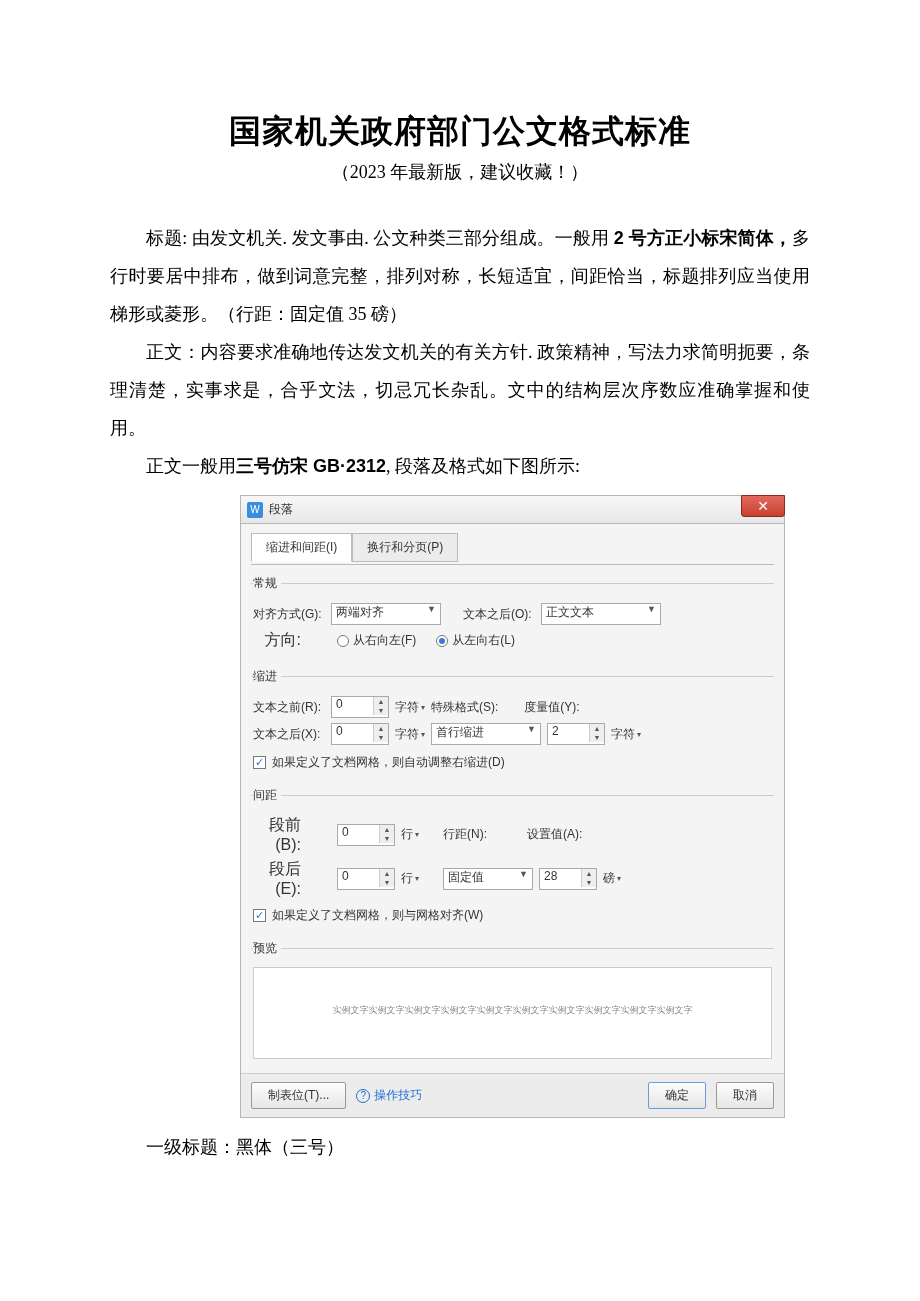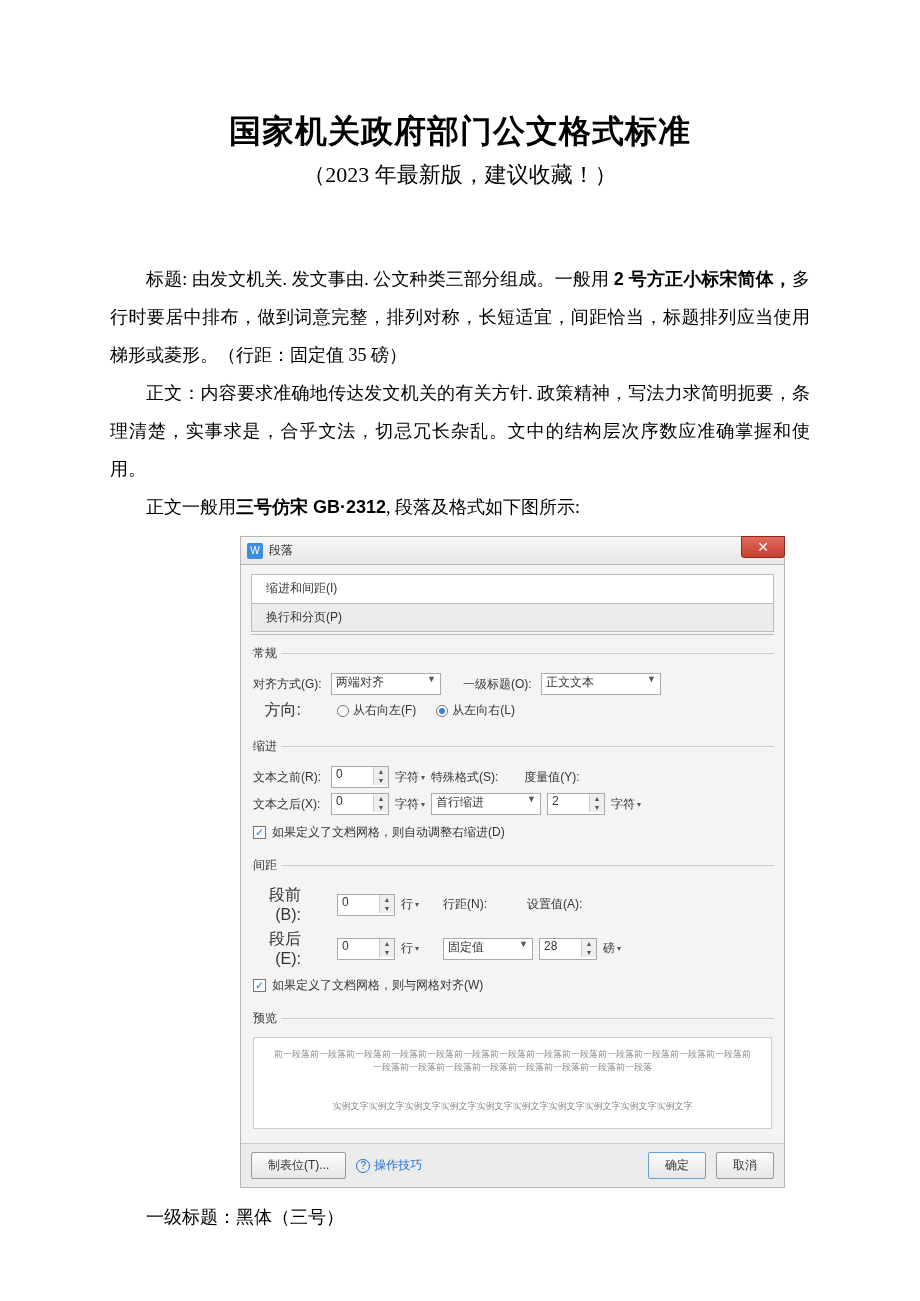--- a/index.html
+++ b/index.html
@@ -16,22 +16,22 @@
   .doc-title {
     text-align: center;
     font-size: 32px;
     font-weight: bold;
     font-family: "SimSun", serif;
     margin: 0 0 6px 0;
     letter-spacing: 1px;
   }
   .doc-subtitle {
     text-align: center;
-    font-size: 22px;
-    margin-bottom: 70px;
+    font-size: 18px;
+    margin-bottom: 35px;
   }
   .body-text {
     font-size: 18px;
     line-height: 38px;
     text-indent: 2em;
     text-align: justify;
     margin: 0;
   }
   .bold { font-weight: bold; font-family: "SimHei","黑体",sans-serif; }
 
@@ -73,21 +73,21 @@
     line-height: 20px;
     font-size: 14px;
     border: 1px solid #8a2a1f;
     border-radius: 0 0 3px 3px;
   }
   .dialog-body {
     border: 1px solid #b6b6b6;
     background: #f4f4f4;
     padding: 8px 10px 0 10px;
   }
-  .tabs { display: flex; gap: 0; margin-bottom: 4px; flex-direction: column; }
+  .tabs { display: flex; gap: 0; margin-bottom: 4px; }
   .tab {
     padding: 5px 14px;
     border: 1px solid #bbb;
     background: #ececec;
     font-size: 12px;
     position: relative;
     top: 1px;
   }
   .tab.active {
     background: #fff;
@@ -206,21 +206,21 @@
 
       <fieldset class="group">
         <legend>常规</legend>
         <div class="row">
           <span class="lbl">对齐方式(G):</span>
           <div class="combo">
             <span>两端对齐</span>
             <span class="arrow">▼</span>
           </div>
           <span style="width:10px"></span>
-          <span class="lbl">一级标题(O):</span>
+          <span class="lbl">文本之后(O):</span>
           <div class="combo wider">
             <span>正文文本</span>
             <span class="arrow">▼</span>
           </div>
         </div>
         <div class="row">
           <span class="lbl-short">方向:</span>
           <span style="width:24px"></span>
           <label class="radio">
             <span class="dot"></span>
@@ -341,21 +341,20 @@
         </div>
         <label class="chk">
           <span class="box">✓</span>
           <span>如果定义了文档网格，则与网格对齐(W)</span>
         </label>
       </fieldset>
 
       <fieldset class="group">
         <legend>预览</legend>
         <div class="preview-box">
-          <div class="pv-line1">前一段落前一段落前一段落前一段落前一段落前一段落前一段落前一段落前一段落前一段落前一段落前一段落前一段落前一段落前一段落前一段落前一段落前一段落前一段落前一段落前一段落</div>
           <div class="pv-line2">实例文字实例文字实例文字实例文字实例文字实例文字实例文字实例文字实例文字实例文字</div>
         </div>
       </fieldset>
 
       <div class="dialog-footer">
         <div class="btn">制表位(T)...</div>
         <span class="tips-link">
           <span class="q">?</span>
           <span>操作技巧</span>
         </span>

